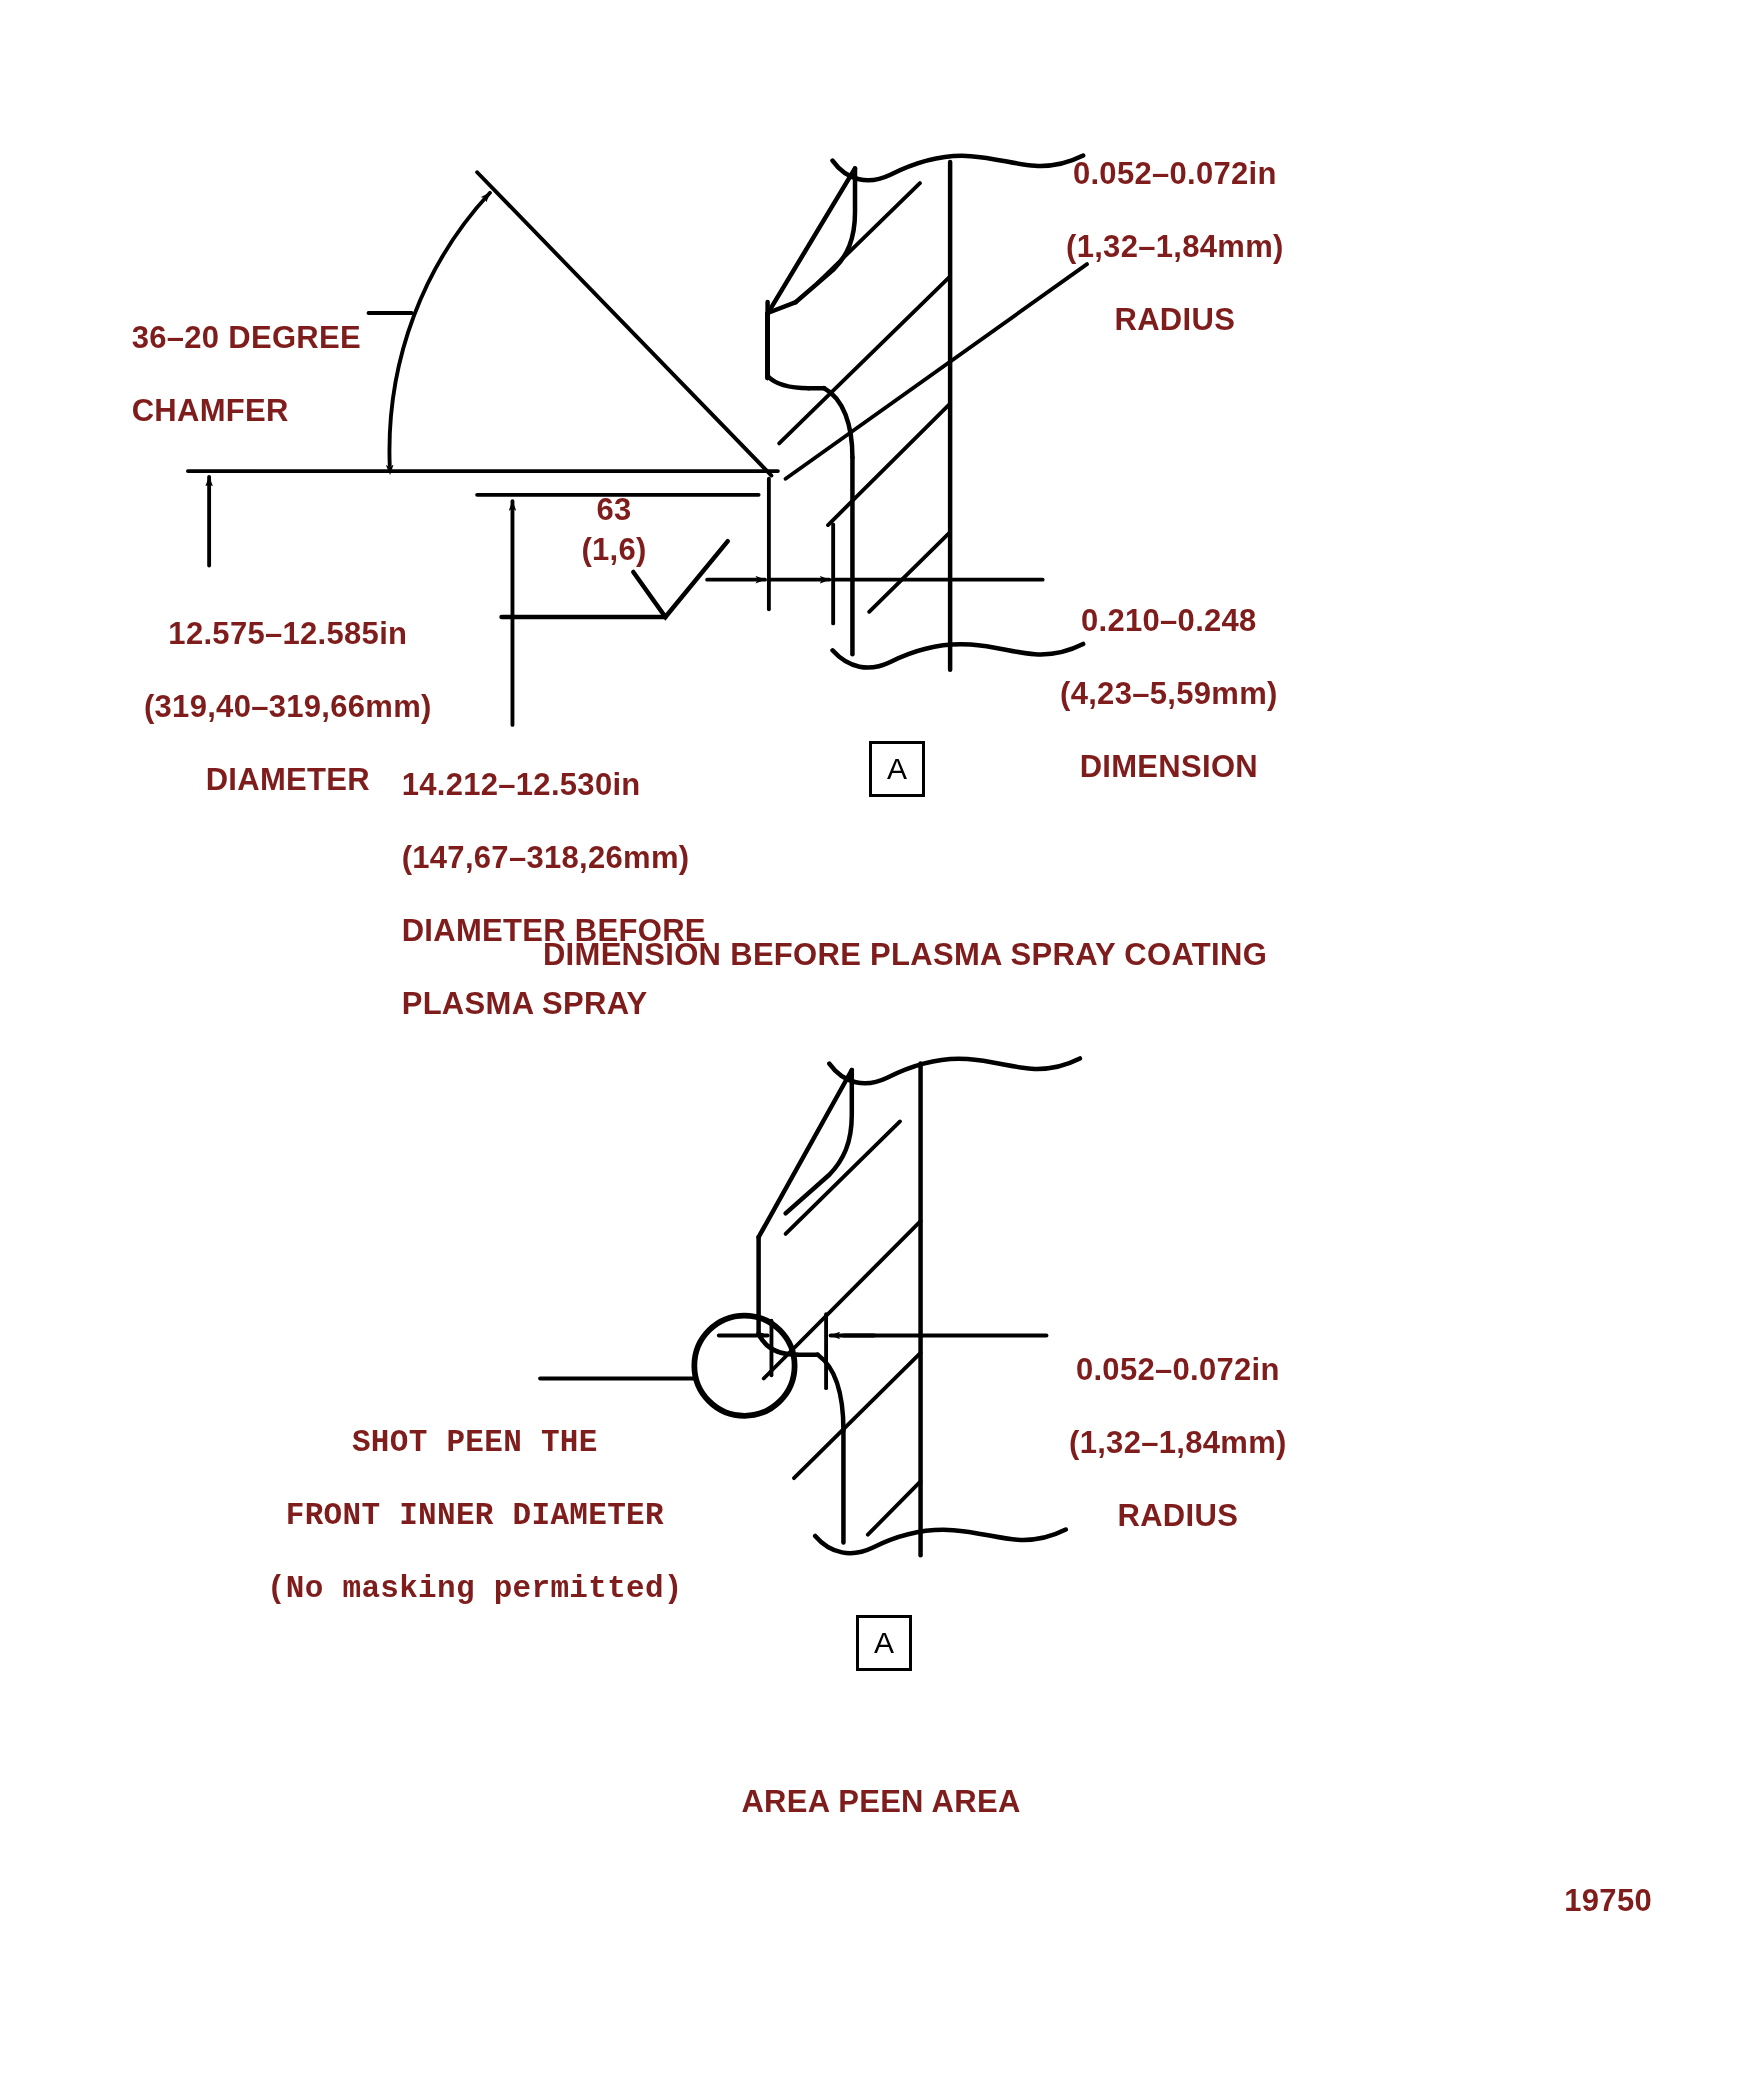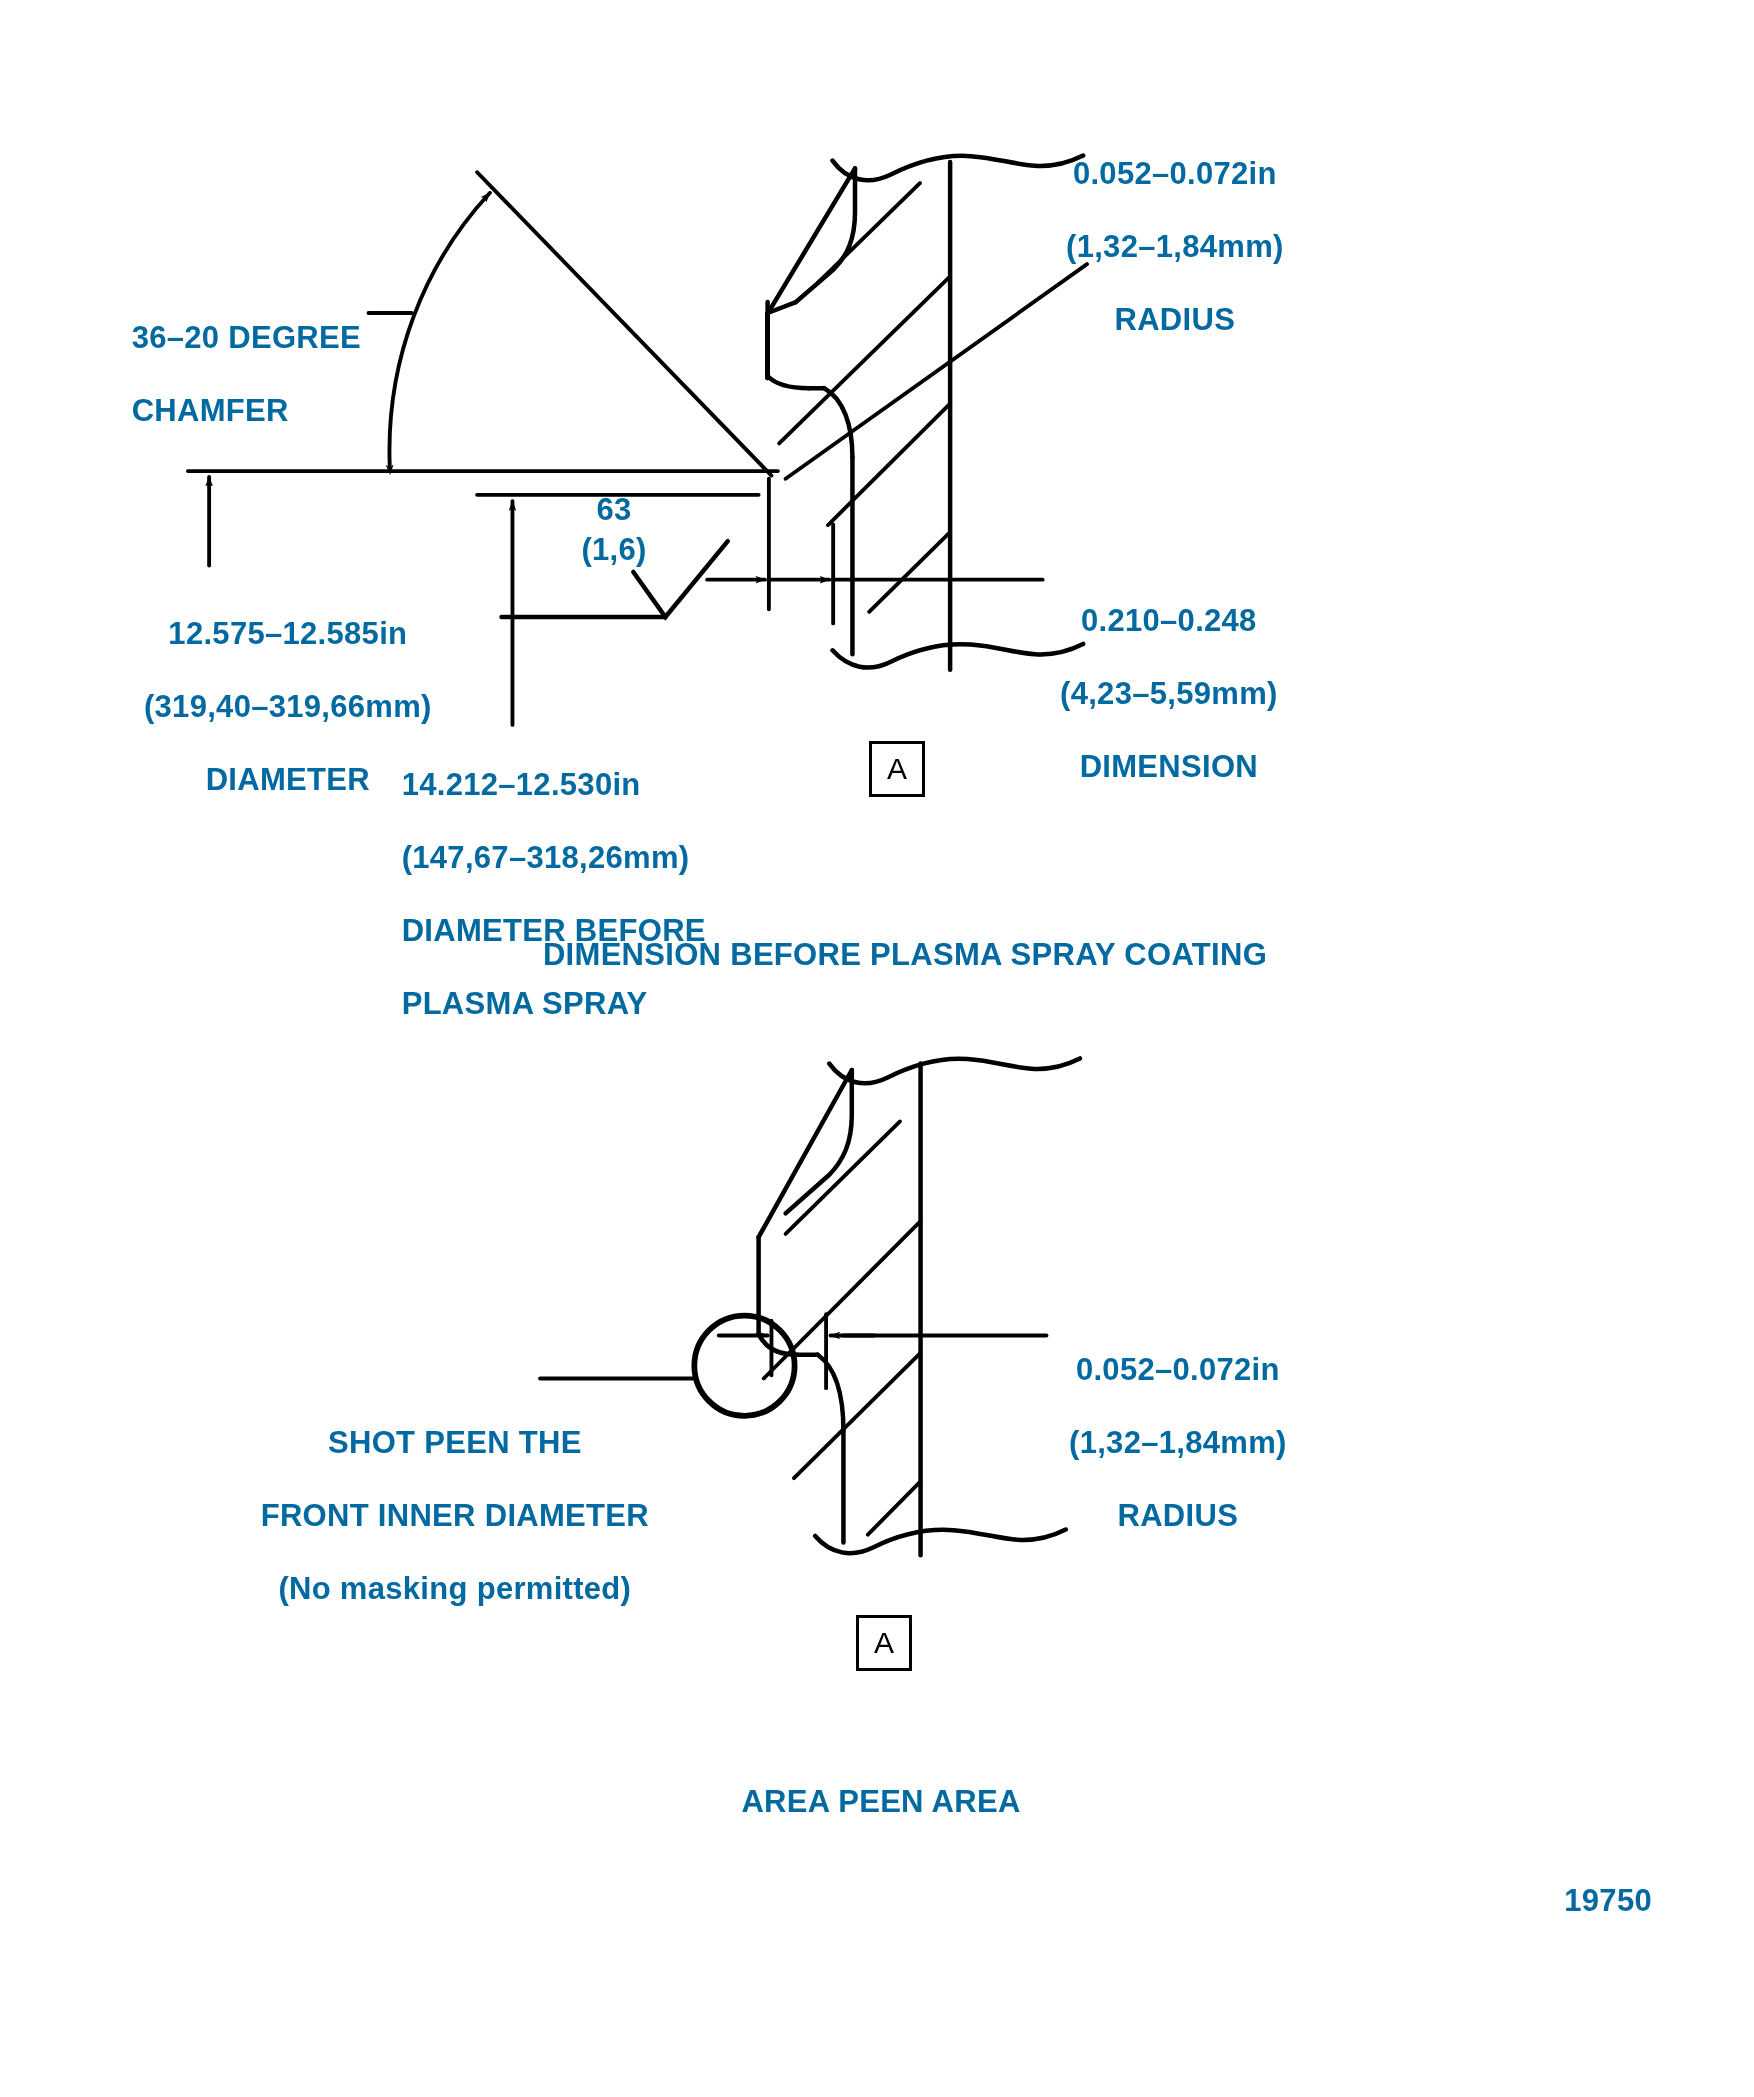--- a/index.html
+++ b/index.html
@@ -25,21 +25,21 @@
     width: 1755px;
     height: 2097px;
   }
   .lbl {
     position: absolute;
     white-space: pre;
     line-height: 1.18;
     letter-spacing: 0.3px;
     font-weight: 700;
     font-family: "Liberation Sans", sans-serif;
-    color: #0369a1;
+    color: #7f1d1d;
   }
   .lbl.c { text-align: center; transform: translateX(-50%); }
   .lbl.r { text-align: right; transform: translateX(-100%); }
   .lbl.l { text-align: left; }
   .f48 { font-size: 31px; }
   .datum-box {
     position: absolute;
     border: 3.9px solid #000;
     background: #fff;
     display: flex;
@@ -218,21 +218,21 @@
   <div class="datum-box" style="left:869px; top:741px; width:50px; height:50px;">
     <span>A</span>
   </div>
 
   <div class="lbl c f48" style="left:1160px; top:1315px;">
     <span>0.052–0.072in</span><br>
     <span>(1,32–1,84mm)</span><br>
     <span>RADIUS</span>
   </div>
 
-  <div class="lbl c f48" style="left:437px; top:1388px;">
+  <div class="lbl c f48" style="left:437px; top:1388px;font-family:Liberation Mono, monospace;">
     <span>SHOT PEEN THE</span><br>
     <span>FRONT INNER DIAMETER</span><br>
     <span class="light">(No masking permitted)</span>
   </div>
 
   <div class="datum-box" style="left:856px; top:1615px; width:50px; height:50px;">
     <span>A</span>
   </div>
 
   <div class="lbl c f48" style="left:881px; top:1784px;">AREA PEEN AREA</div>

